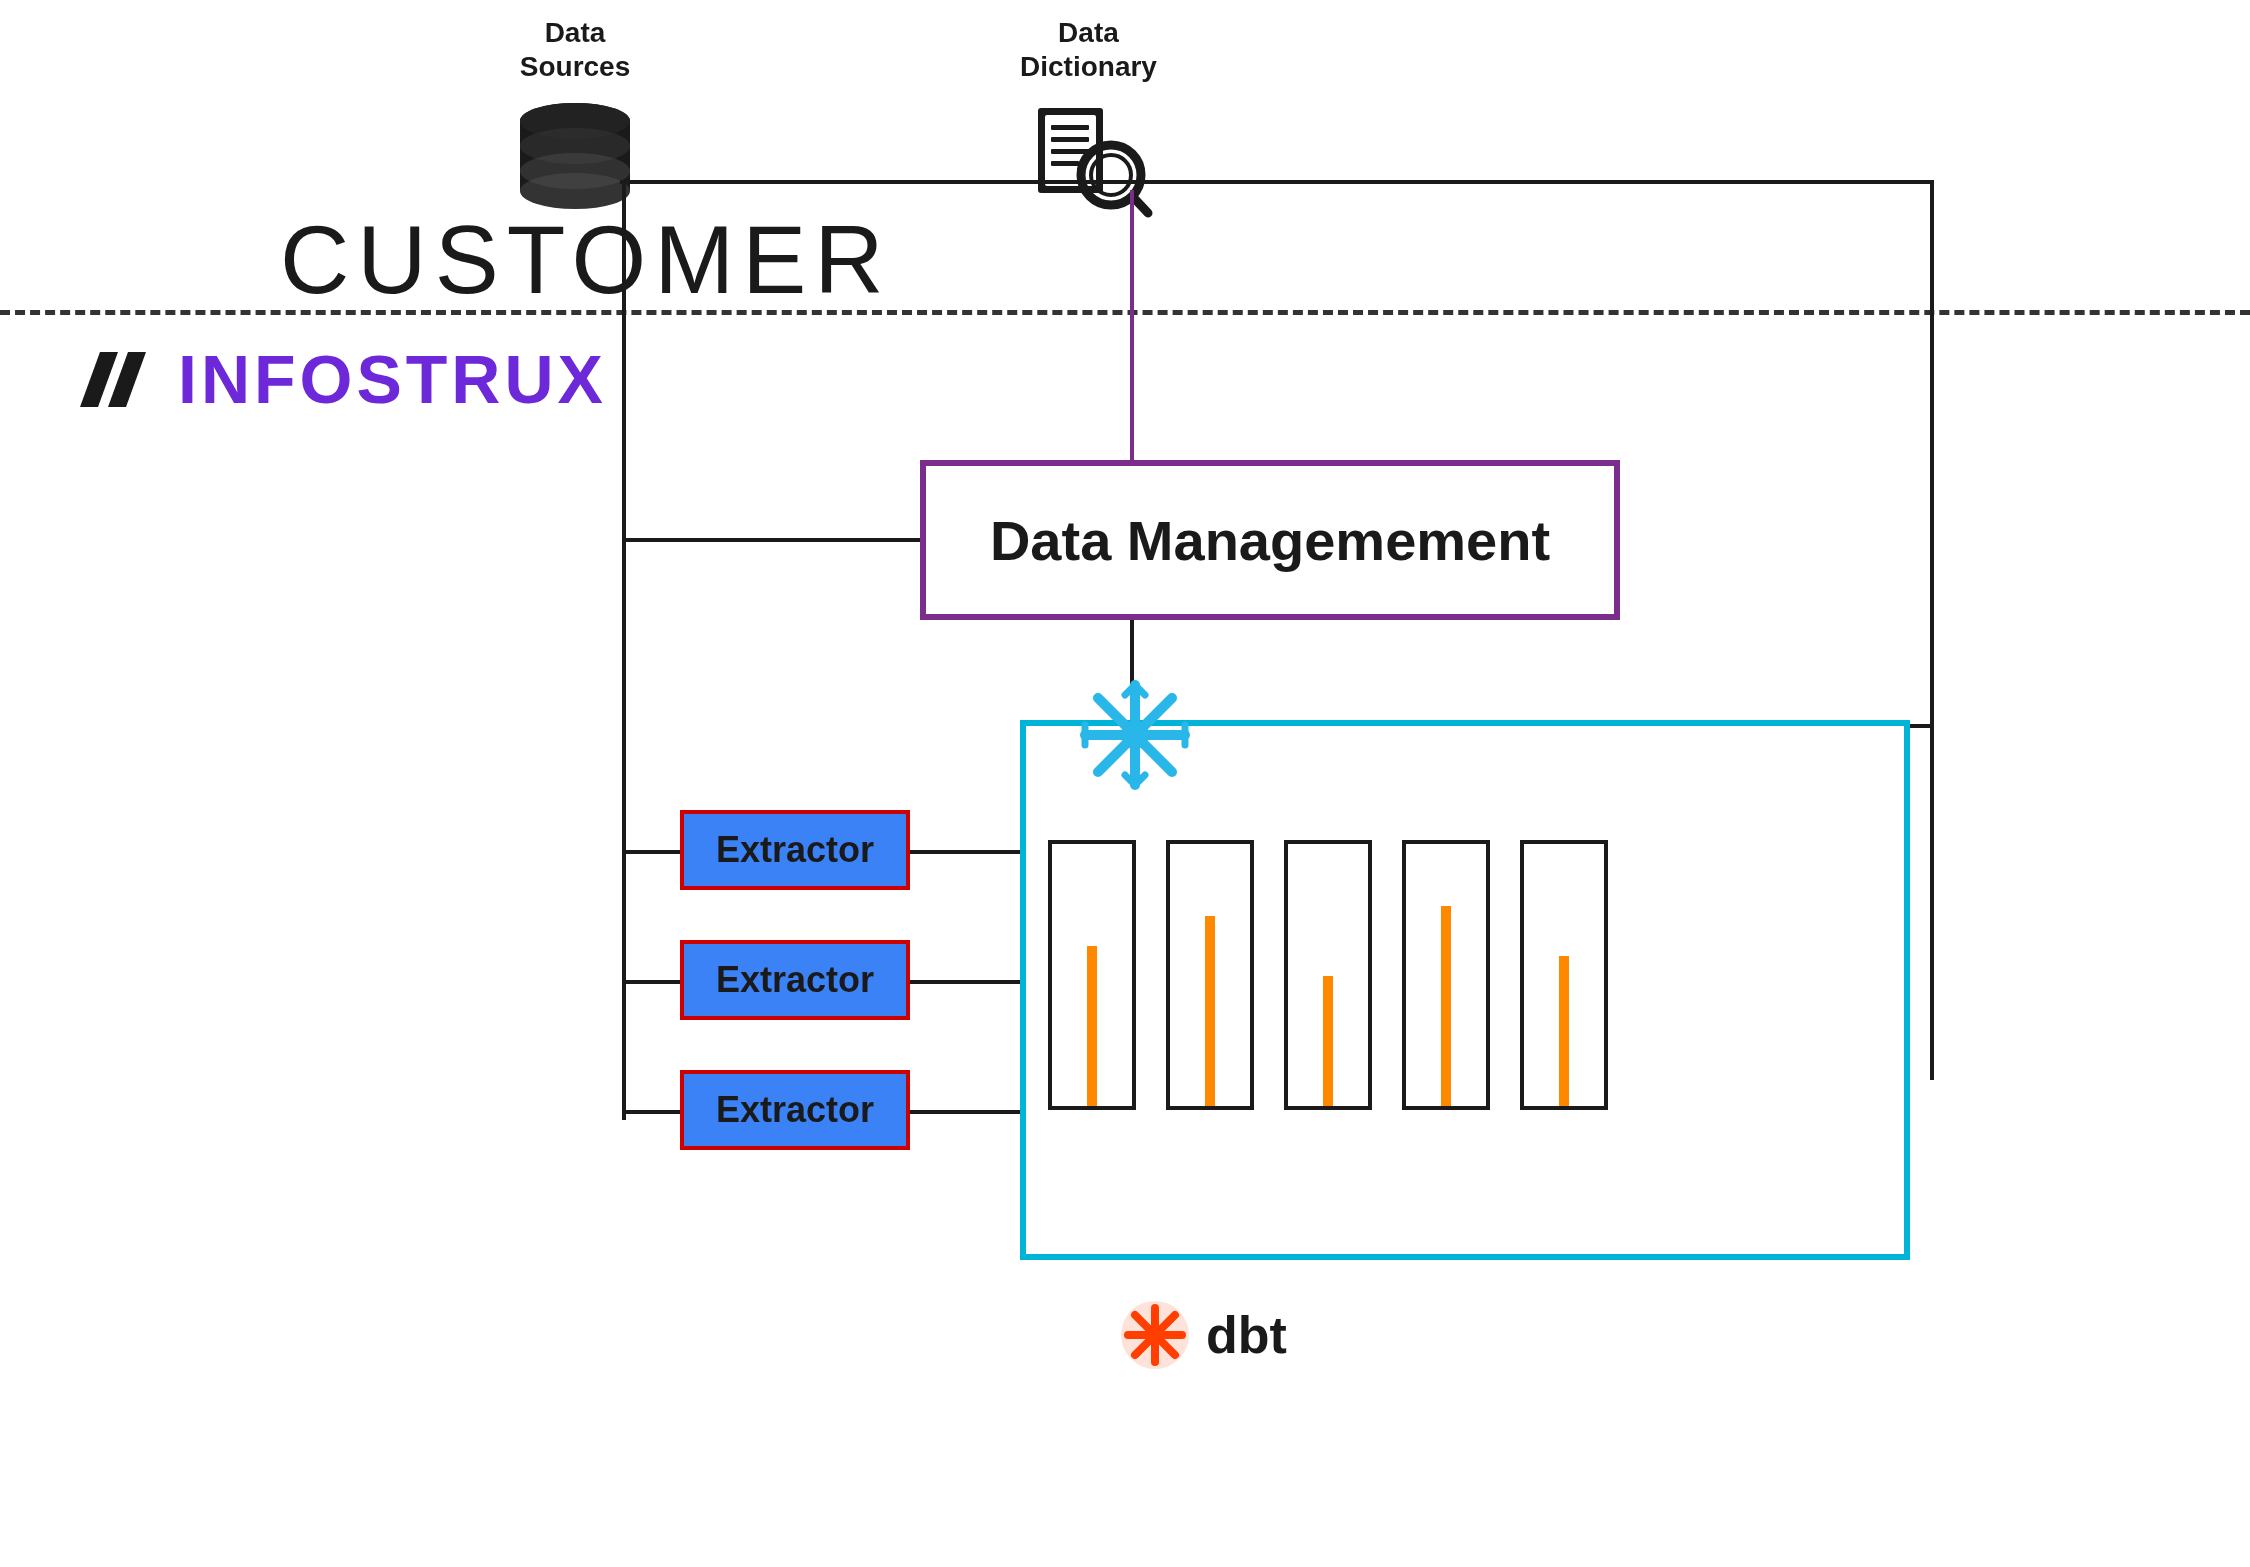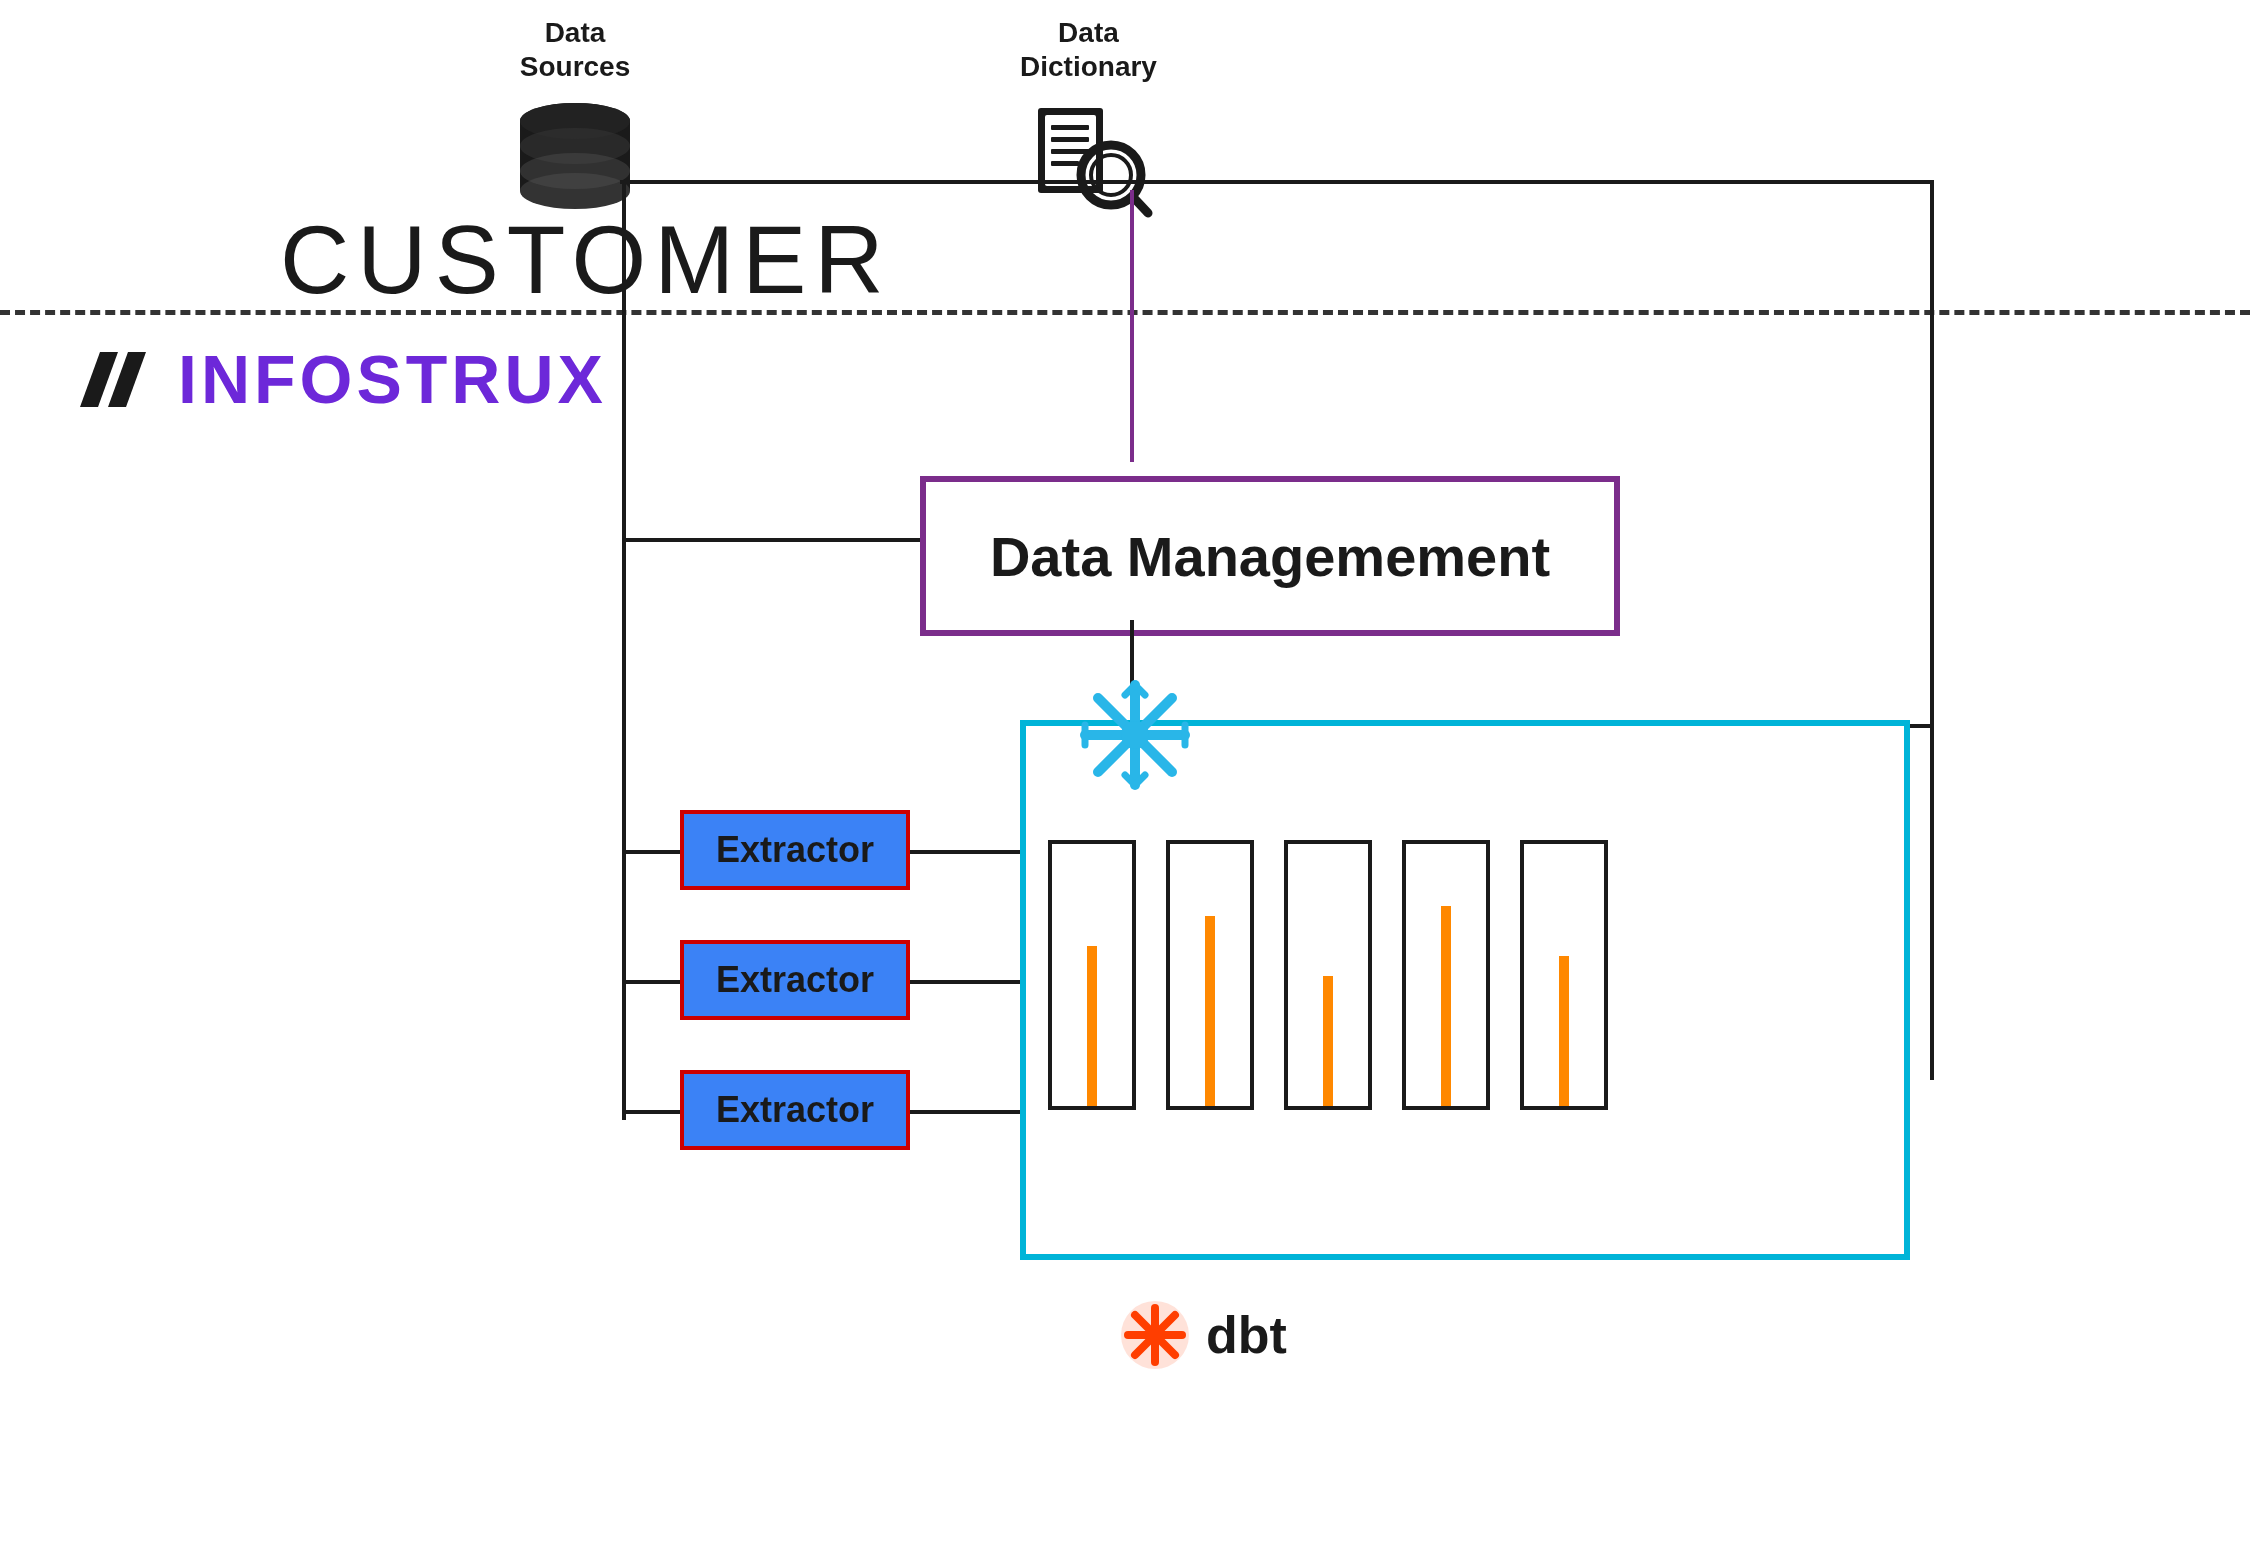--- a/index.html
+++ b/index.html
@@ -90,21 +90,20 @@
     .data-management-box {
       position: absolute;
       top: 460px;
       left: 920px;
       width: 700px;
       height: 160px;
       border: 6px solid #7b2d8b;
       display: flex;
       align-items: center;
       justify-content: center;
-      margin-top: 16px;
     }
     .data-management-text {
       font-size: 56px;
       font-weight: 700;
       color: #1a1a1a;
     }
 
     
     .line-purple-down {
       position: absolute;

